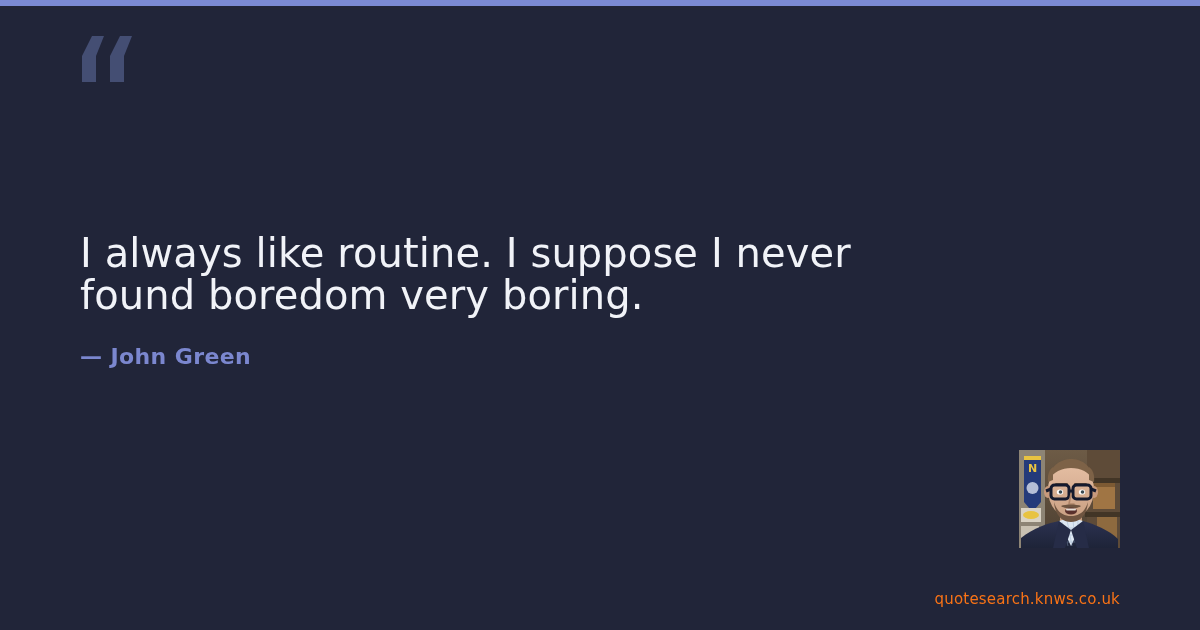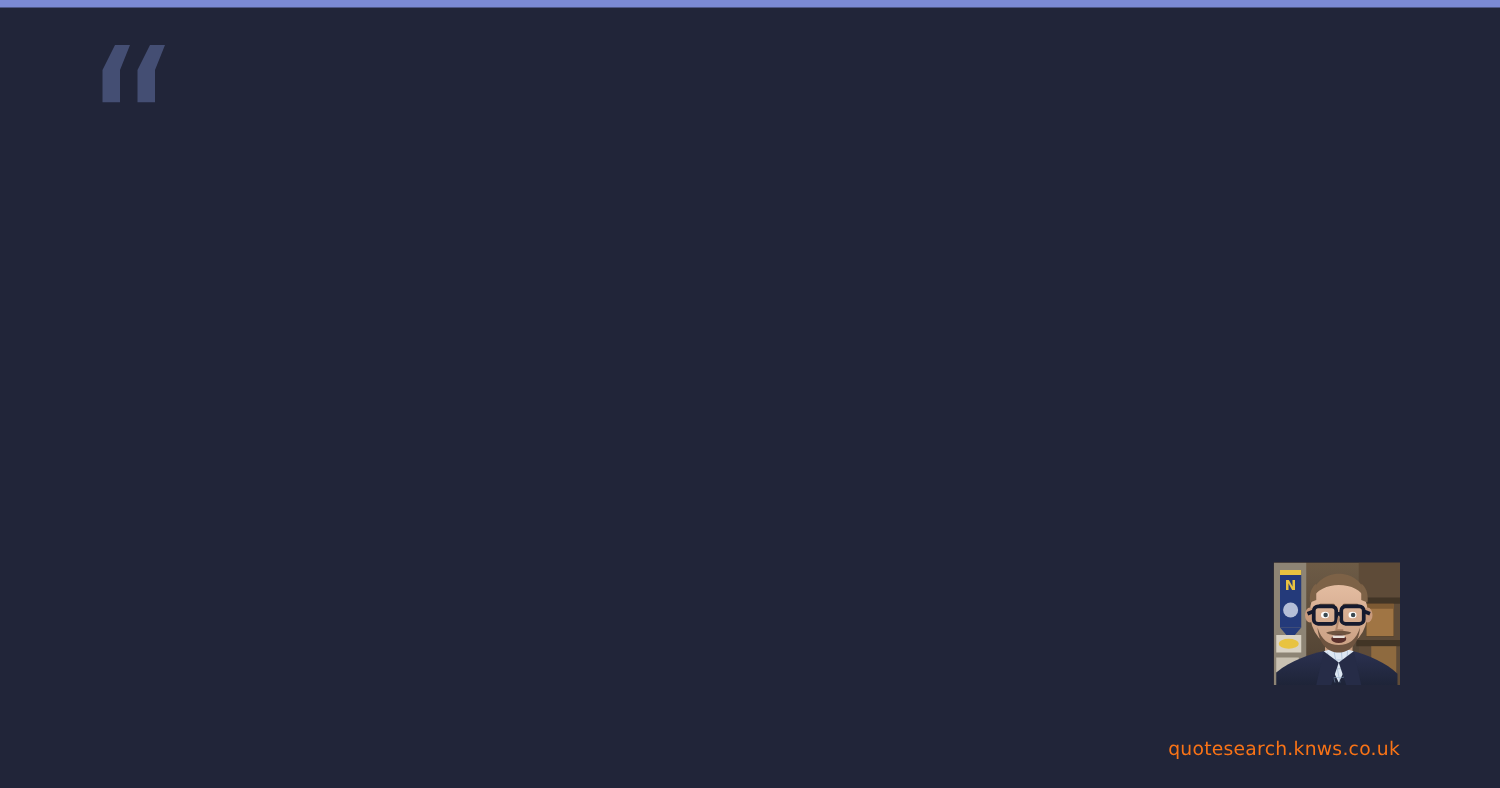--- a/index.html
+++ b/index.html
@@ -96,21 +96,27 @@
 
   <div class="topbar"></div>
 
   <div class="quote-mark">
     <svg width="60" height="46" viewBox="0 0 60 46" xmlns="http://www.w3.org/2000/svg">
       <path d="M4 46 L4 20 L14 0 L26 0 L18 20 L18 46 Z" fill="#444e73"></path>
       <path d="M32 46 L32 20 L42 0 L54 0 L46 20 L46 46 Z" fill="#444e73"></path>
     </svg>
   </div>
 
-
+  <div class="quote-block">
+    <p class="quote-text">I always like routine. I suppose I never found boredom very boring.</p>
+  </div>
+
+  <div class="attribution">
+    <span class="dash">—</span><span>John Green</span>
+  </div>
 
   <div class="thumb">
     <svg width="101" height="98" viewBox="0 0 101 98" xmlns="http://www.w3.org/2000/svg">
       <defs>
         <clipPath id="thumbclip">
             <rect x="0" y="0" width="101" height="98"></rect>
           </clipPath>
         <linearGradient id="wallg" x1="0" y1="0" x2="0" y2="1">
           <stop offset="0%" stop-color="#6d5b46"></stop>
           <stop offset="100%" stop-color="#4c3e30"></stop>

